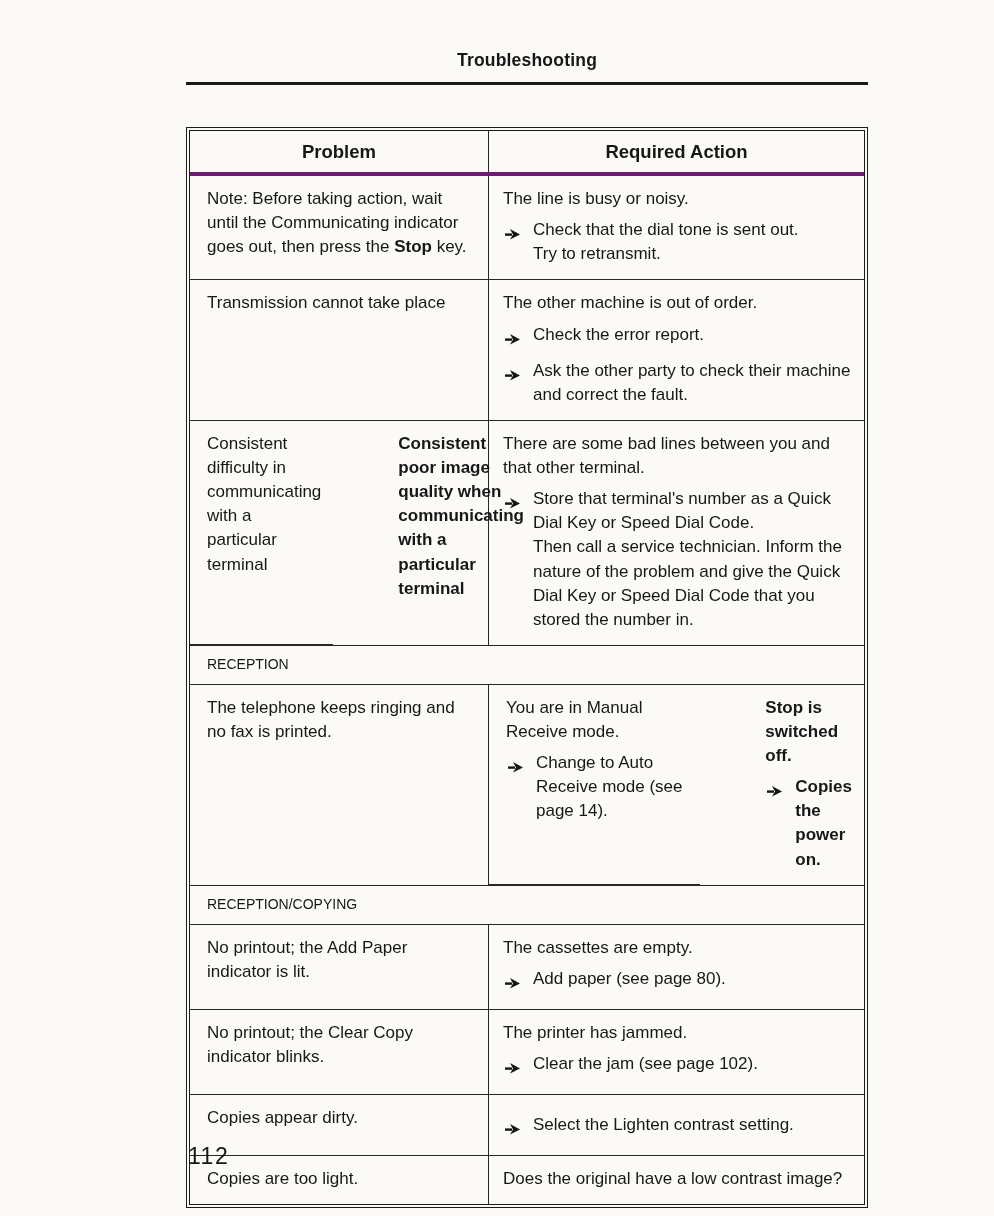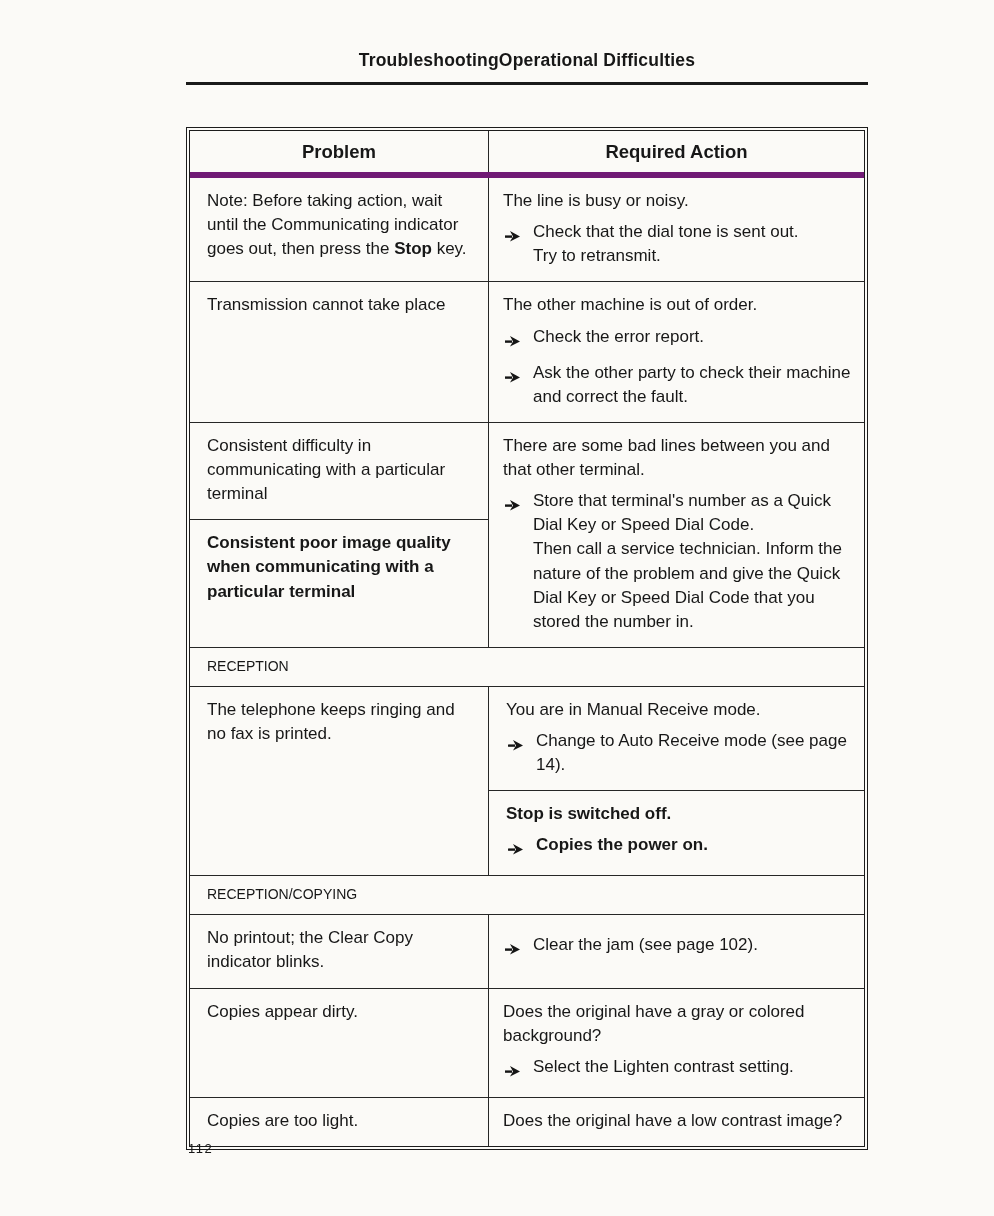--- a/index.html
+++ b/index.html
@@ -16,46 +16,45 @@
   .pagehead {
     display:flex; justify-content:center; align-items:flex-end;
     font-weight:bold; font-size:17.5px; letter-spacing:.2px;
     padding-bottom:9px; border-bottom:3px solid #1a1a1a;
   }
   .ttable { margin-top:42px; border:4px double #1c1c1c; background:#fbfaf7; }
   .trow { display:flex; border-bottom:1.5px solid #262626; align-items:stretch; }
   .ttable .trow:last-child { border-bottom:none; }
   .cell-p { width:299px; flex:0 0 299px; border-right:1.5px solid #262626; padding:11px 12px 13px 17px; }
   .cell-a { flex:1; padding:11px 12px 13px 14px; }
-  .thead { border-bottom:6px solid #701a75; }
+  .thead { border-bottom:4px solid #701a75; }
   .thead .hcell { font-weight:bold; font-size:18.5px; text-align:center; padding:8px 0 7px; }
   .section-row .section { padding:9px 12px 9px 17px; font-size:14px; width:100%; }
   .lead { display:block; }
   .bullet { display:flex; margin-top:7px; }
   .arrow { flex:0 0 30px; padding-top:5px; padding-left:2px; }
   .btext { flex:1; }
   .pre { white-space:pre-line; }
-  .split { padding:0; display:flex; flex-direction:column; }
+  .split { padding:0; display:flex; flex-direction:row;gap:48px; }
   .subcell { padding:11px 12px 13px 17px; }
   .subcell.first { border-bottom:1.5px solid #262626; }
   .subcell.grow { flex:1;font-weight:bold; }
   .cell-p.pad-a { padding:11px 24px 13px 17px; }
   b { font-weight:bold; }
-  .pagenum { position:absolute; left:188px; top:1140px; font-size:13px; letter-spacing:1.5px; }
+  .pagenum { position:absolute; left:188px; top:1140px; font-size:23px; letter-spacing:1.5px; }
   .mh-r1 { min-height:112px; }
   .mh-r2 { min-height:84px; }
 </style>
 </head>
 <body>
 
 <div class="doc">
 
   <div class="pagehead">
     <span>Troubleshooting</span>
-    <span>Operational Difficulties</span>
   </div>
 
   <div class="ttable">
 
     <div class="trow thead">
       <div class="cell-p hcell">Problem</div>
       <div class="cell-a hcell">Required Action</div>
     </div>
 
     <div class="trow mh-r2">
@@ -149,42 +148,57 @@
             <span class="btext pre">Copies the power on.</span>
           </div>
         </div>
       </div>
     </div>
 
     <div class="trow section-row">
       <div class="section">RECEPTION/COPYING</div>
     </div>
 
+    <div class="trow">
+      <div class="cell-p">
+        <span>No printout; the Add Paper indicator is lit.</span>
+      </div>
+      <div class="cell-a">
+        <span class="lead">The cassettes are empty.</span>
+        <div class="bullet">
+          <span class="arrow"><svg width="16" height="12" viewBox="0 0 16 12">
+                <path d="M0 6.6 H7" stroke="#151515" stroke-width="2.4" fill="none"></path>
+                <path d="M5 1 L15 6.6 L5 11.5 L8 6.6 Z" fill="#151515"></path>
+              </svg></span>
+          <span class="btext pre">Add paper (see page 80).</span>
+        </div>
+      </div>
+    </div>
 
     <div class="trow">
       <div class="cell-p">
         <span>No printout; the Clear Copy indicator blinks.</span>
       </div>
       <div class="cell-a">
+        <span class="lead">The printer has jammed.</span>
         <div class="bullet">
           <span class="arrow"><svg width="16" height="12" viewBox="0 0 16 12">
                 <path d="M0 6.6 H7" stroke="#151515" stroke-width="2.4" fill="none"></path>
                 <path d="M5 1 L15 6.6 L5 11.5 L8 6.6 Z" fill="#151515"></path>
               </svg></span>
           <span class="btext pre">Clear the jam (see page 102).</span>
         </div>
       </div>
     </div>
 
     <div class="trow">
       <div class="cell-p">
         <span>Copies appear dirty.</span>
       </div>
       <div class="cell-a">
-        <span class="lead">Does the original have a gray or colored background?</span>
         <div class="bullet">
           <span class="arrow"><svg width="16" height="12" viewBox="0 0 16 12">
                 <path d="M0 6.6 H7" stroke="#151515" stroke-width="2.4" fill="none"></path>
                 <path d="M5 1 L15 6.6 L5 11.5 L8 6.6 Z" fill="#151515"></path>
               </svg></span>
           <span class="btext pre">Select the Lighten contrast setting.</span>
         </div>
       </div>
     </div>
 

